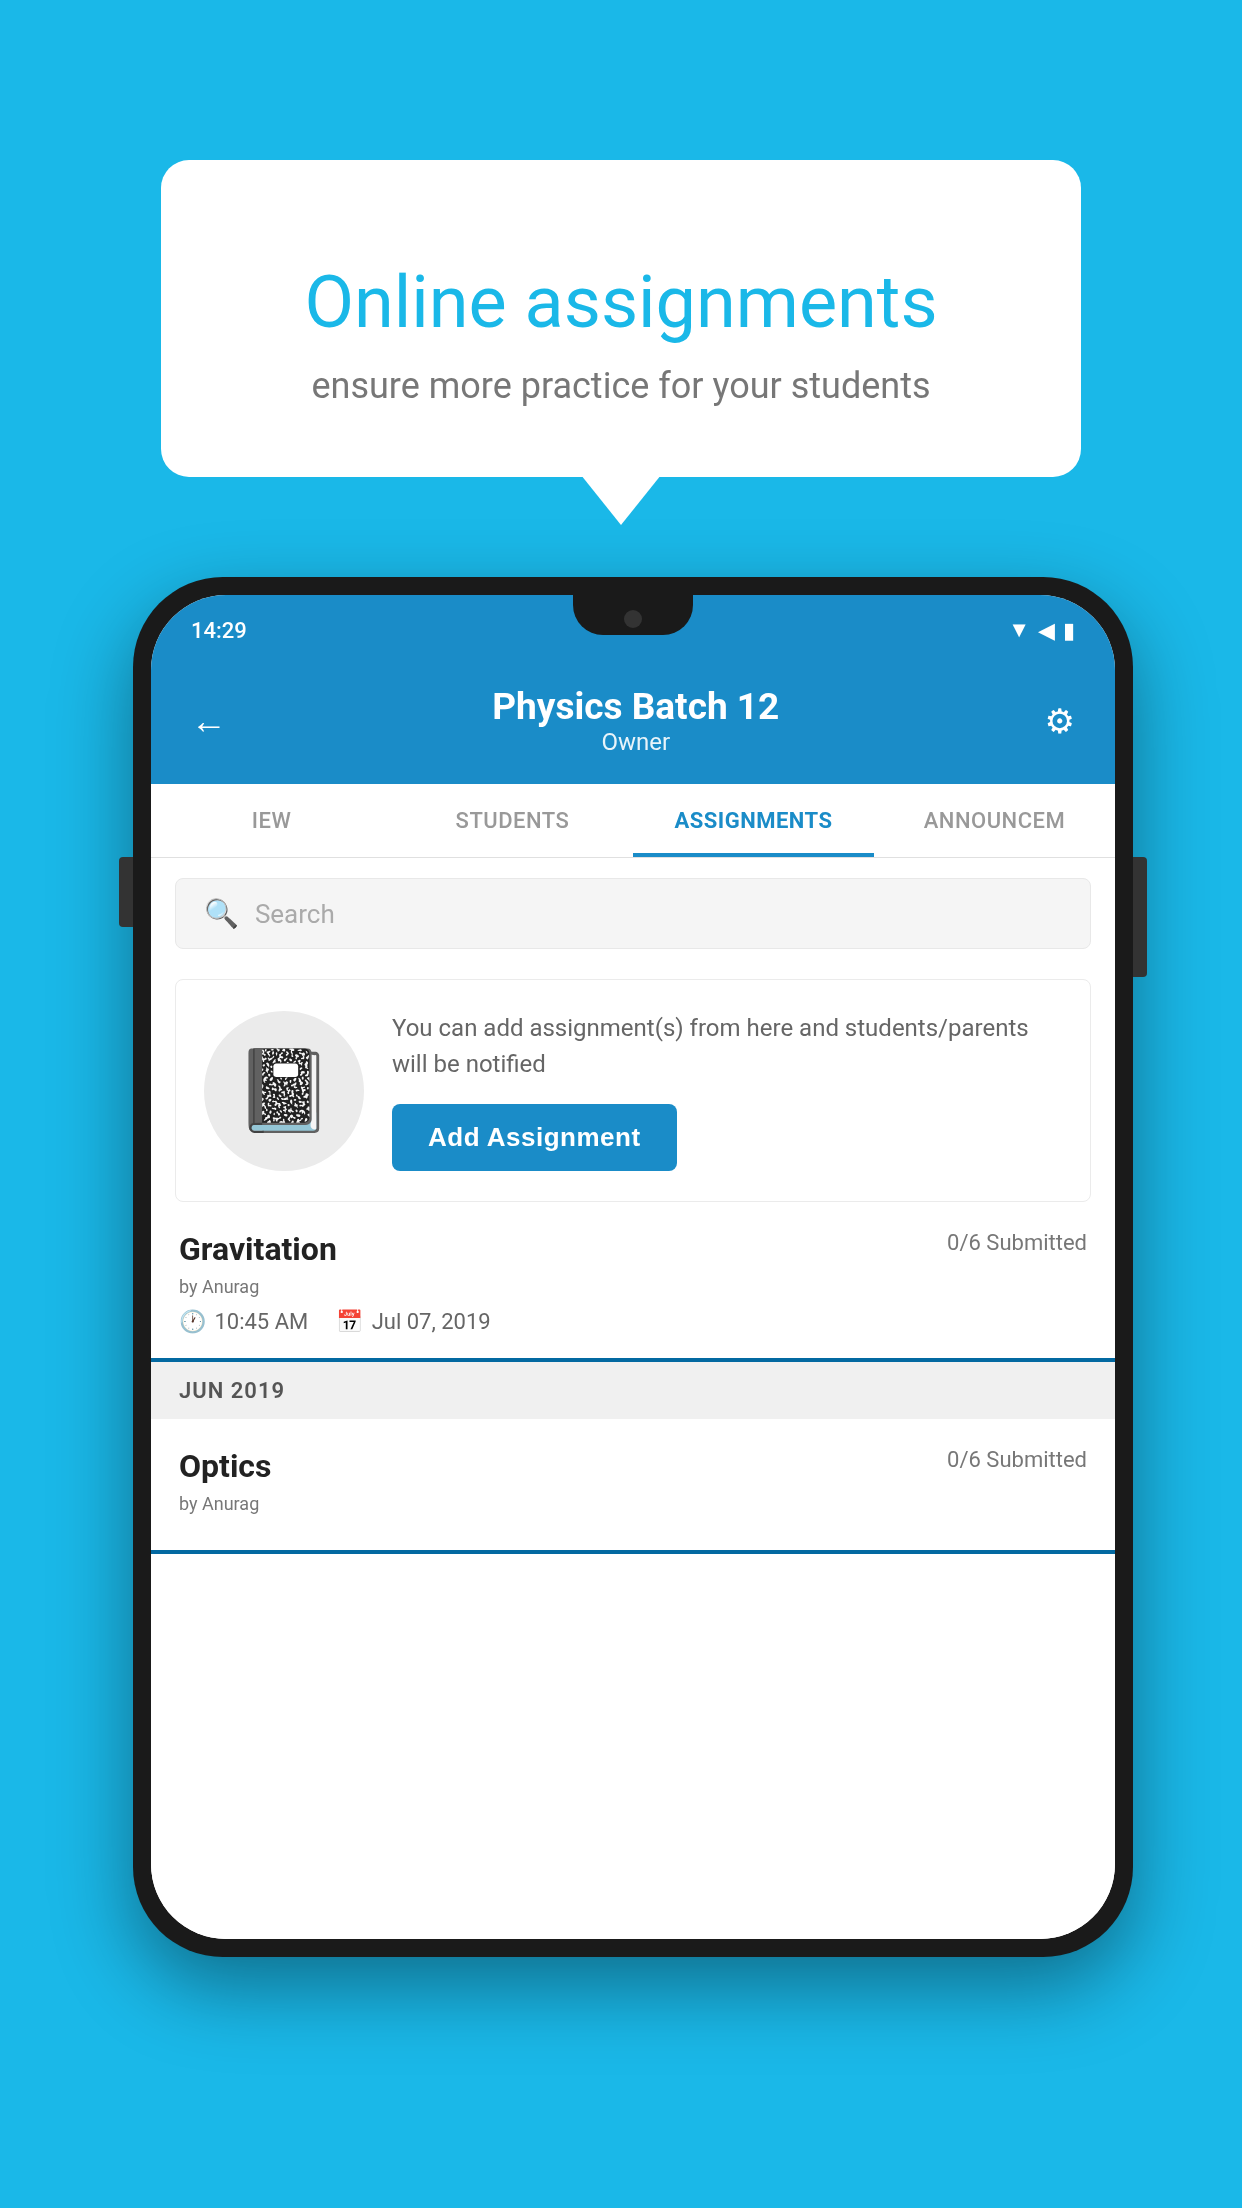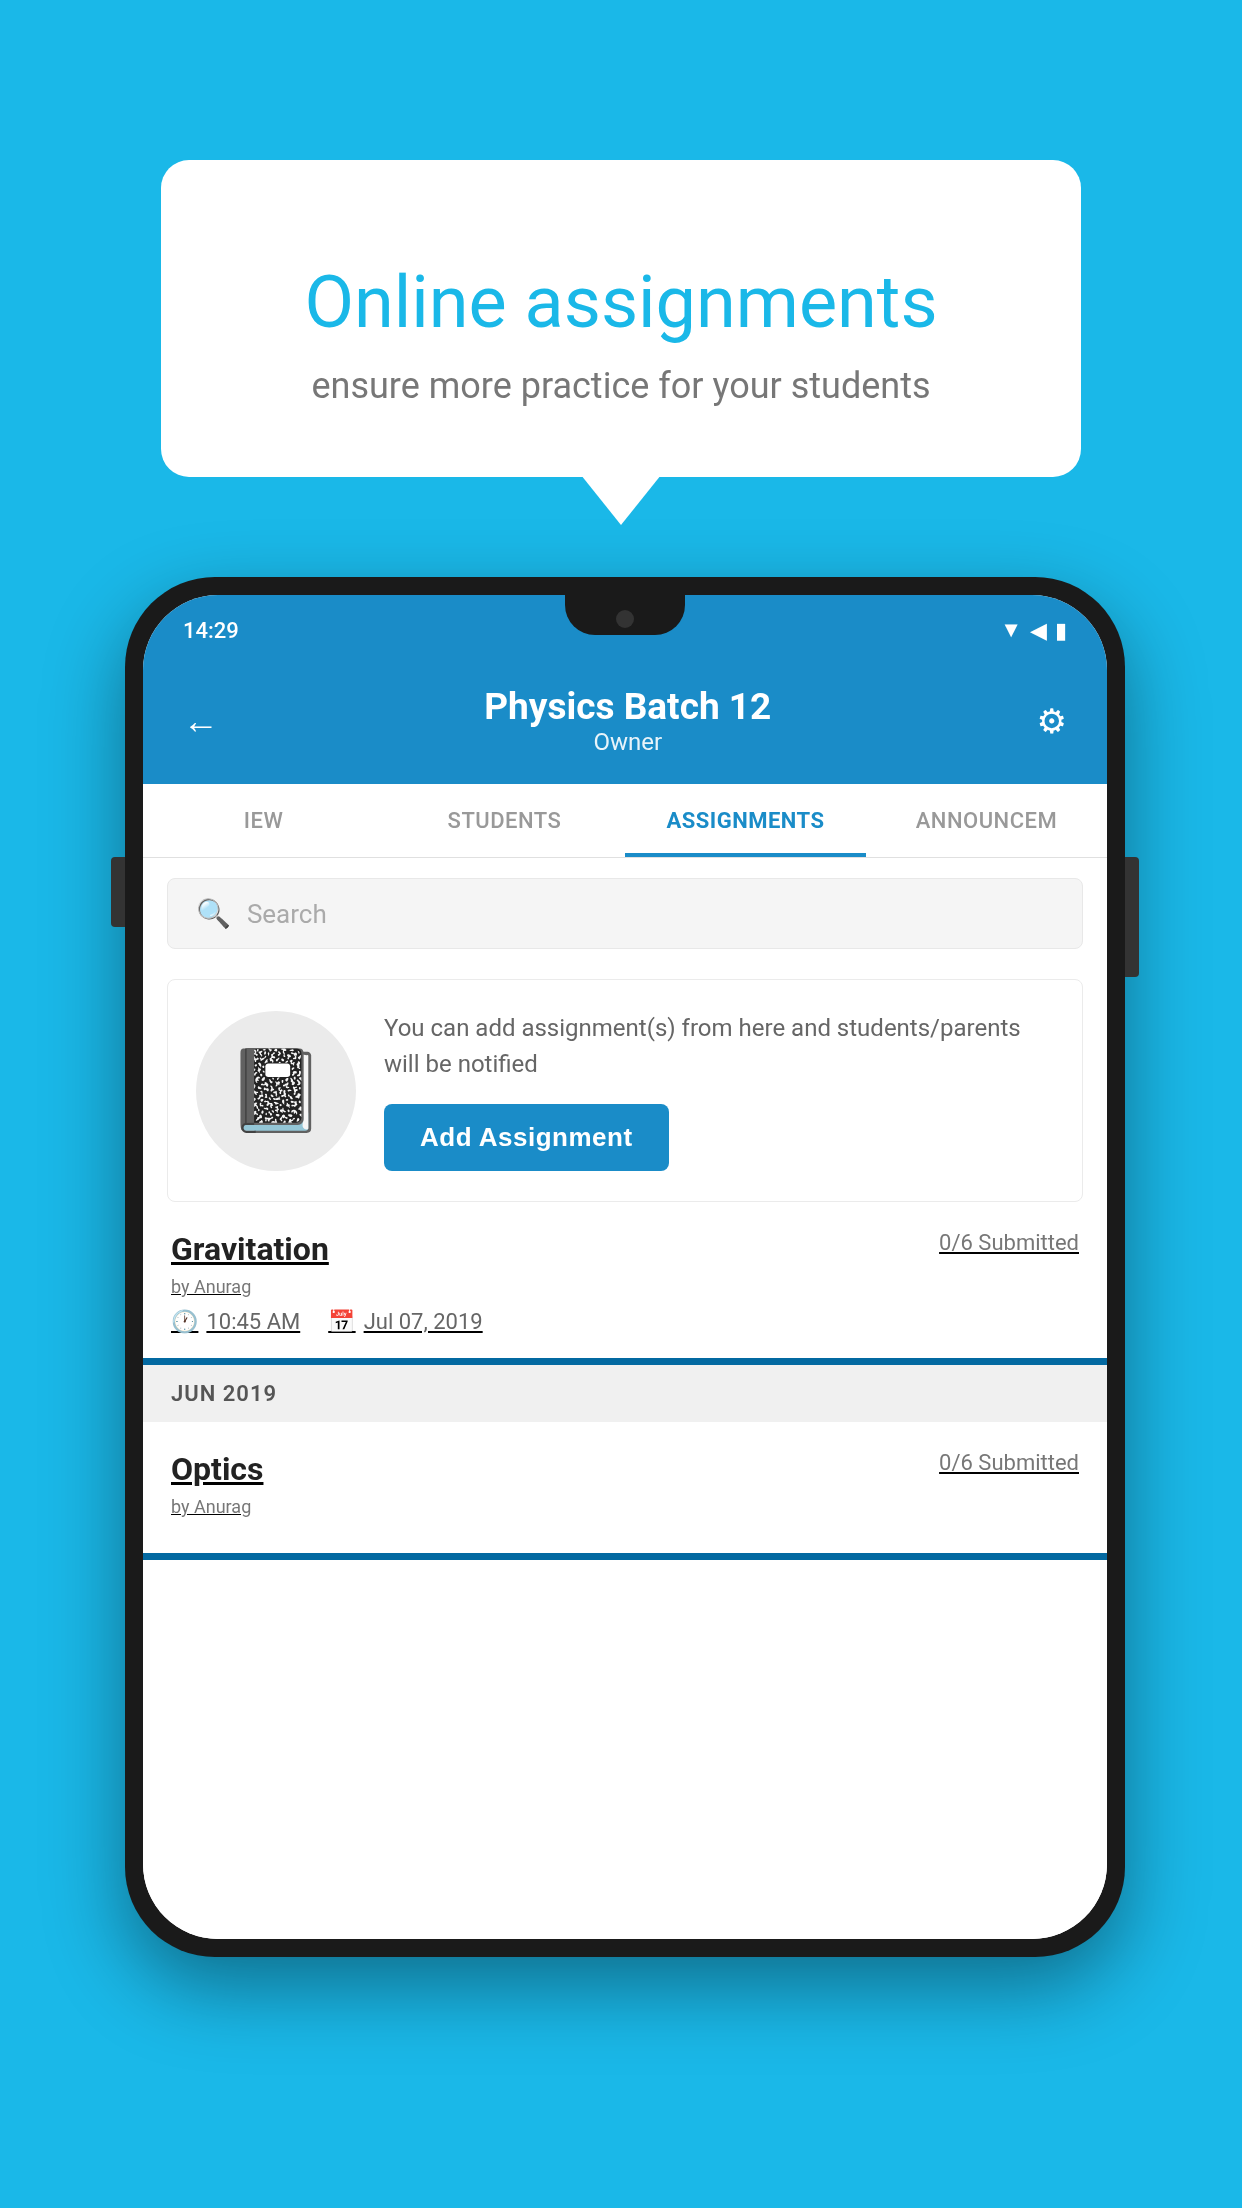--- a/index.html
+++ b/index.html
@@ -64,21 +64,21 @@
     .phone-wrapper {
       margin-top: 100px;
       position: relative;
       width: 1000px;
       height: 1380px;
     }
 
     .phone-frame {
       position: absolute;
       top: 0;
-      left: 4px;
+      left: 12px;
       width: 100%;
       height: 100%;
       background: #1a1a1a;
       border-radius: 90px;
       padding: 18px;
       box-shadow: 0 30px 80px rgba(0,0,0,0.4);
     }
 
     
     .phone-frame::before {
@@ -325,23 +325,22 @@
       padding: 16px 28px;
       font-size: 22px;
       font-weight: 600;
       color: #555;
       letter-spacing: 1px;
     }
 
     
     .assignment-item {
       padding: 28px 28px 24px;
-      border-bottom: 7px solid #0369a1;
-      background: white;
-      text-decoration: underline;
+      border-bottom: 4px solid #0369a1;
+      background: white;
     }
 
     .assignment-top-row {
       display: flex;
       justify-content: space-between;
       align-items: flex-start;
       margin-bottom: 8px;
     }
 
     .assignment-name {

